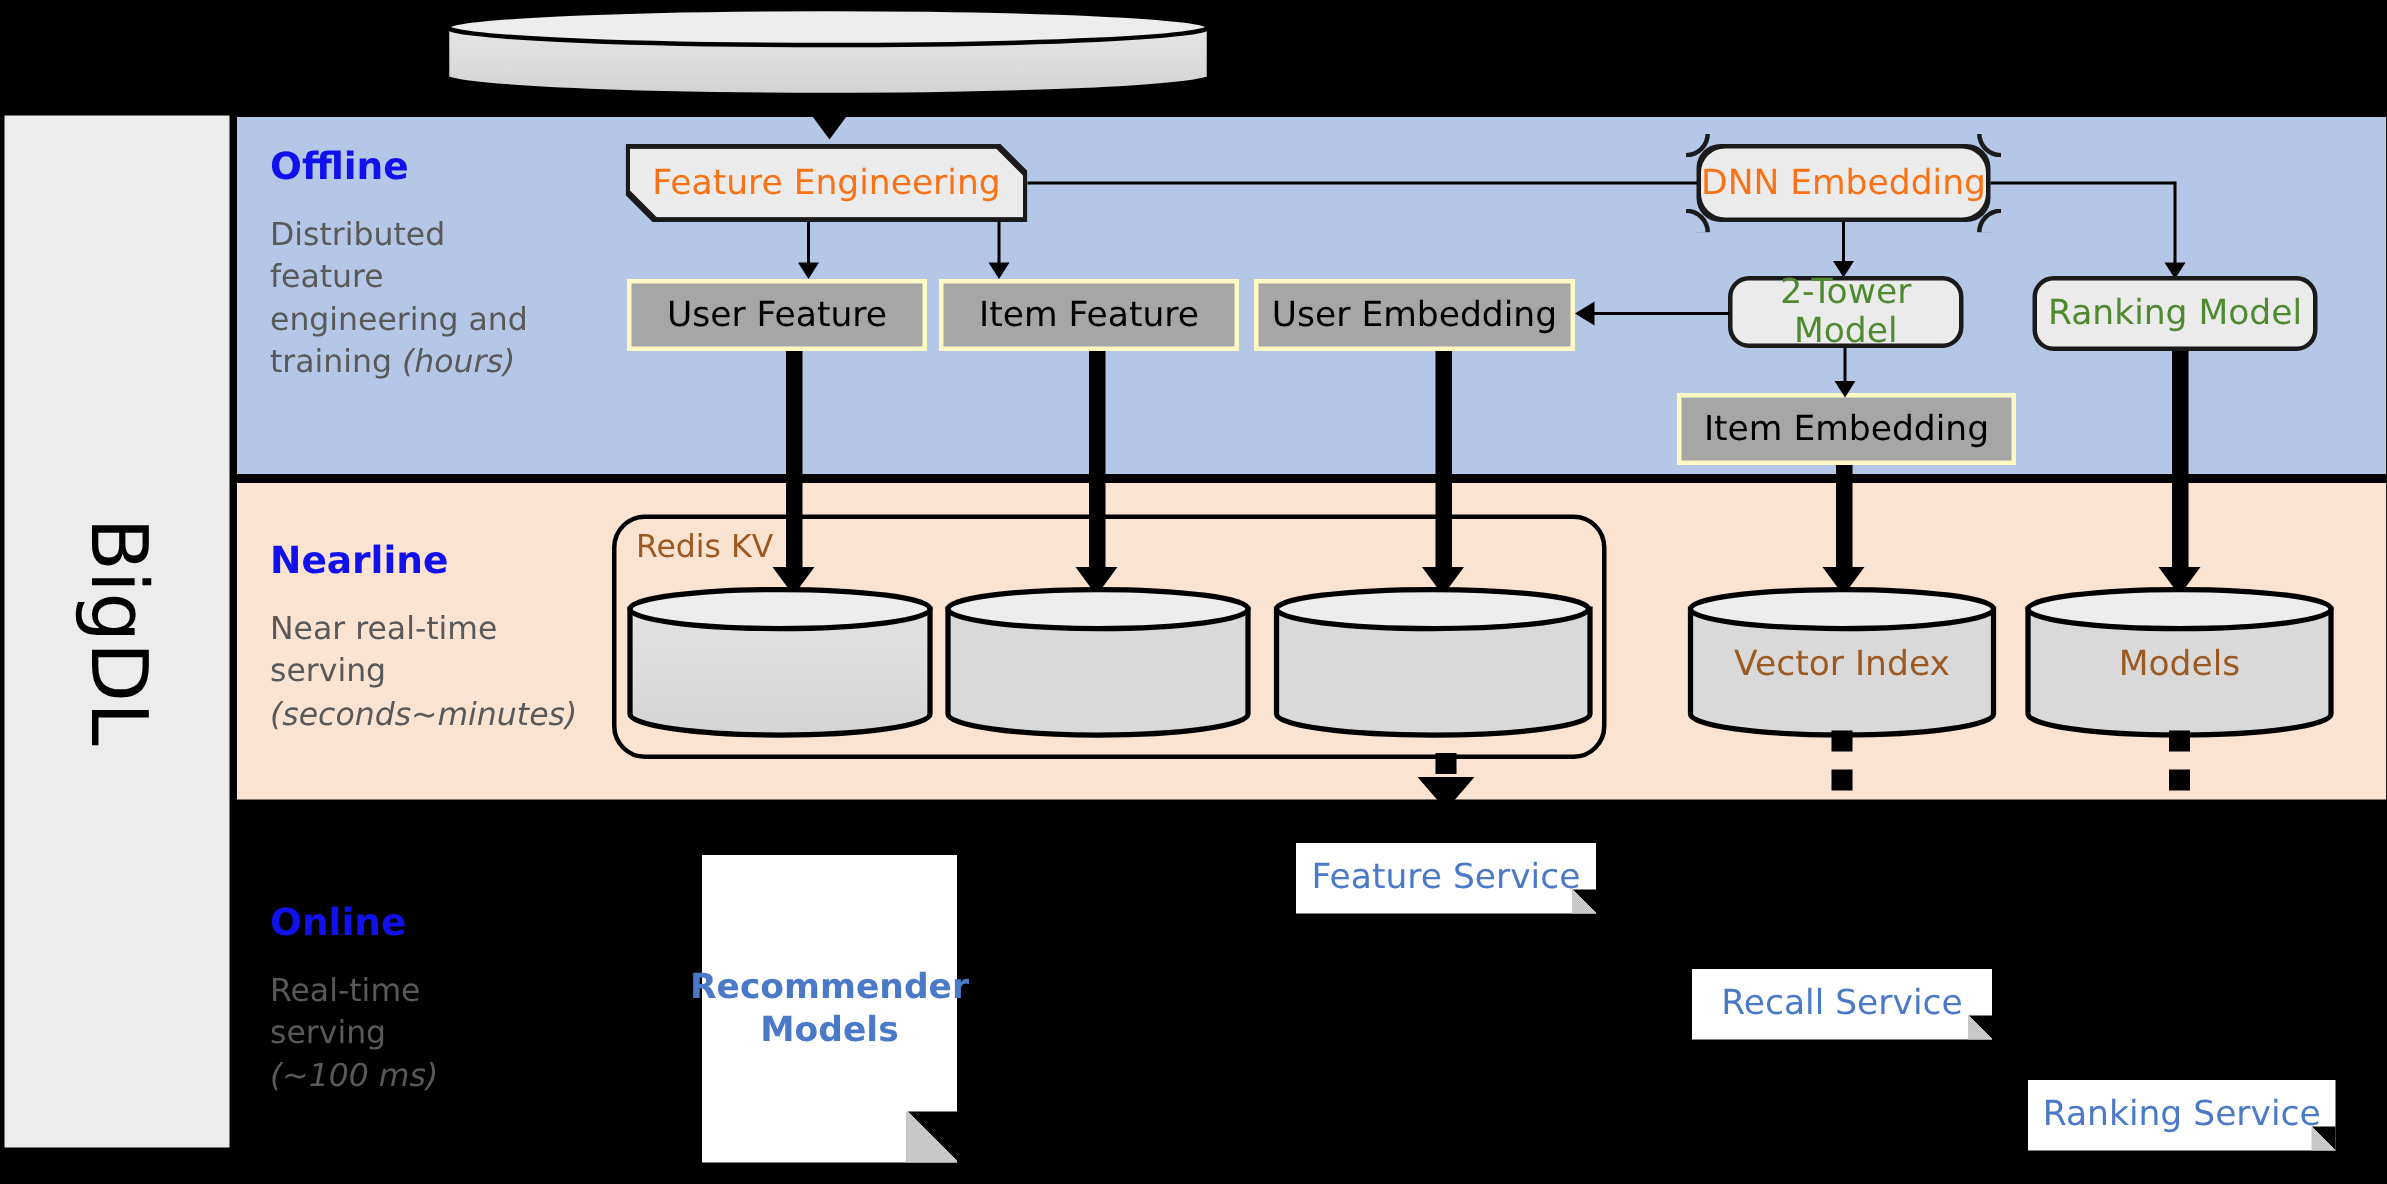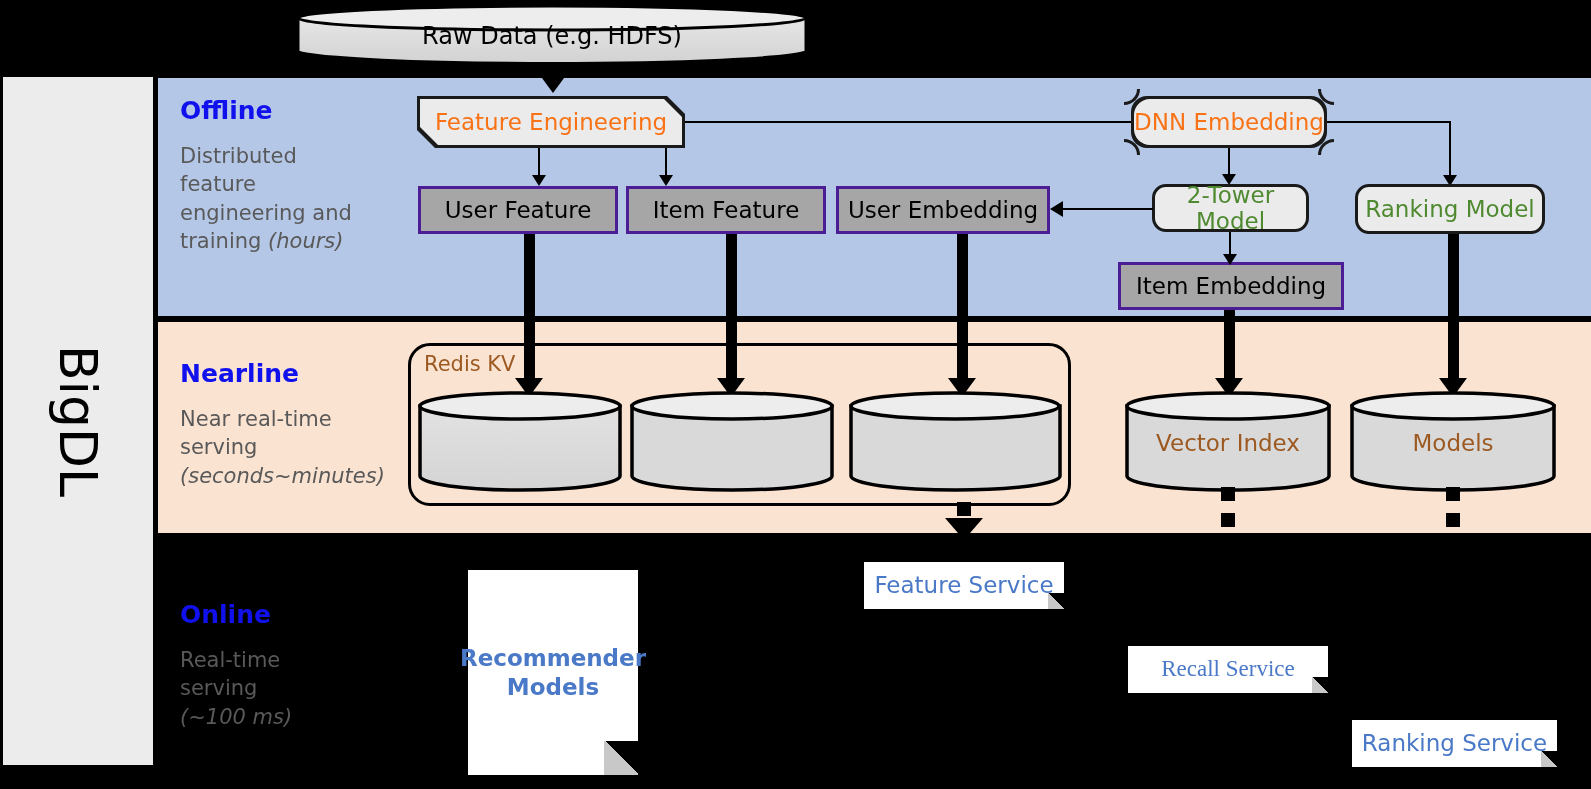--- a/index.html
+++ b/index.html
@@ -80,21 +80,21 @@
     box-sizing: border-box;
     display: flex;
     align-items: center;
     justify-content: center;
     text-align: center;
   }
 
   
   .gray-box {
     background: #a6a6a6;
-    border: 3px solid #4c1d95;
+    border: 3px solid #fef9c3;
     color: #000000;
     font-size: 23px;
     font-family: "DejaVu Sans", sans-serif;
   }
 
   
   .proc-box {
     background: #ebebeb;
     border: 3px solid #1a1a1a;
     font-size: 23px;
@@ -271,21 +271,20 @@
     <svg width="512" height="62" viewBox="0 0 512 62">
       <defs>
         <linearGradient id="cylBodyH" x1="0" y1="0" x2="0" y2="1">
           <stop offset="0%" stop-color="#e6e6e6"></stop>
           <stop offset="100%" stop-color="#d2d2d2"></stop>
         </linearGradient>
       </defs>
       <path d="M2,14 L2,48 A256,13 0 0 0 510,48 L510,14 Z" fill="url(#cylBodyH)" stroke="#000" stroke-width="3"></path>
       <ellipse cx="256" cy="14" rx="254" ry="12" fill="#ededed" stroke="#000" stroke-width="3"></ellipse>
     </svg>
-    <div class="cyl-label" style="top:18px; color:#000000; font-size:24px;">Raw Data (e.g. HDFS)</div>
   </div>
 
   <div class="abs" style="left:546px; top:62px; width:14px; height:16px; background:#000;"></div>
   <div class="arrowhead-down-thick" style="left:539px; top:74px;"></div>
 
   <div class="abs cut-corner-outer" style="left:417px; top:96px; width:268px; height:52px;"></div>
   <div class="abs cut-corner" style="left:420px; top:99px; width:262px; height:46px;"></div>
   <div class="node" style="left:420px; top:99px; width:262px; height:46px;">
     <span class="txt-blue" style="font-size:23px; font-family:'DejaVu Sans',sans-serif;">Feature Engineering</span>
   </div>
@@ -422,21 +421,21 @@
       <span>Models</span>
     </span>
     <div class="doc-fold-lg"></div>
   </div>
 
   <div class="doc-card" style="left:864px; top:562px; width:200px; height:47px;">
     <span>Feature Service</span>
     <div class="doc-fold"></div>
   </div>
 
-  <div class="doc-card" style="left:1128px; top:646px; width:200px; height:47px;font-family:Liberation Serif, serif;">
+  <div class="doc-card" style="left:1128px; top:646px; width:200px; height:47px;">
     <span>Recall Service</span>
     <div class="doc-fold"></div>
   </div>
 
   <div class="doc-card" style="left:1352px; top:720px; width:205px; height:47px;">
     <span>Ranking Service</span>
     <div class="doc-fold"></div>
   </div>
 
 </div>

